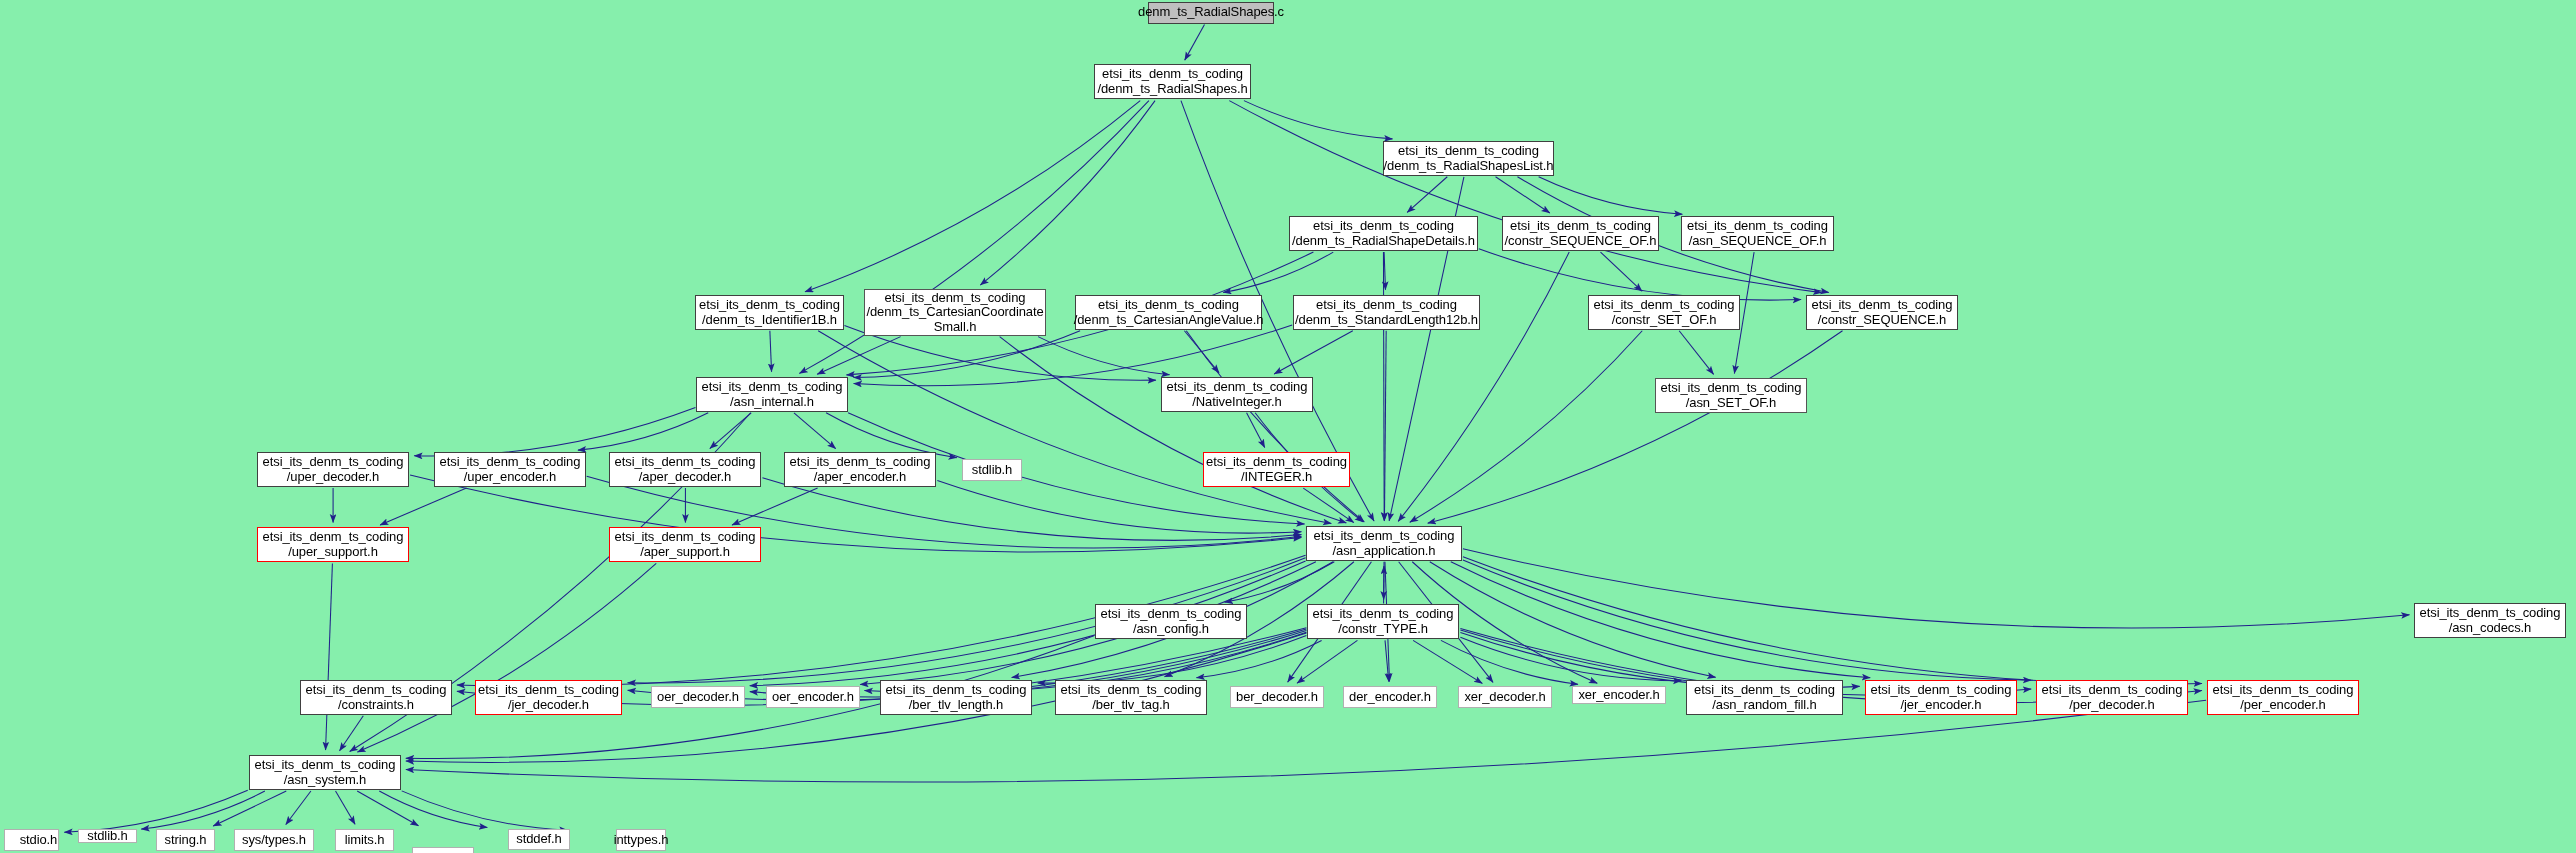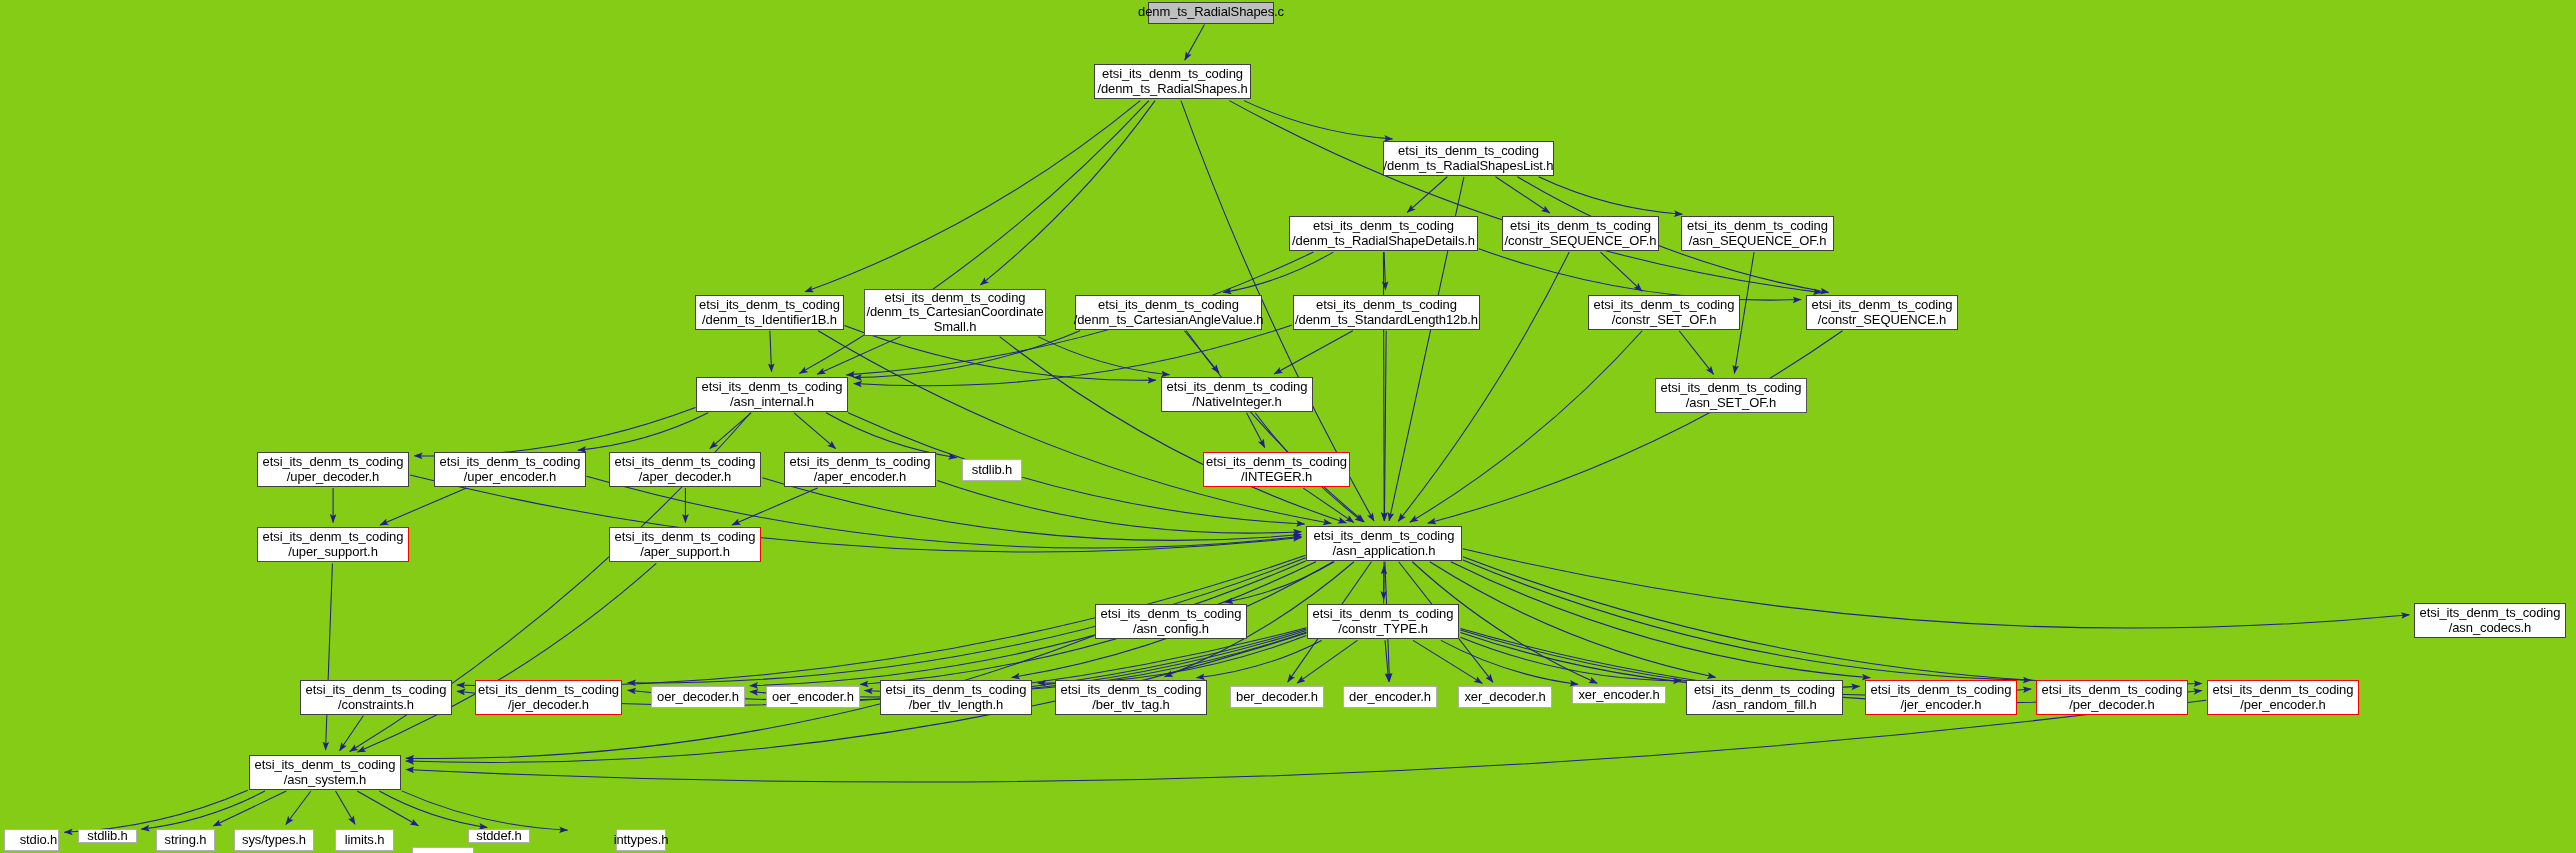--- a/index.html
+++ b/index.html
@@ -1,16 +1,16 @@
 <!DOCTYPE html>
 <html style="font-size:13.4px"><head>
 <meta charset="utf-8">
 <style>
   html,body{margin:0;padding:0;background:#ffffff;}
-  #graph{position:relative;width:2576px;height:854px;background:#84cc16;
+  #graph{position:relative;width:2576px;height:854px;background:#86efac;
          font-family:"Liberation Sans","DejaVu Sans",sans-serif;overflow:hidden;}
   #edges{position:absolute;left:0;top:0;width:2576px;height:854px;pointer-events:none;}
   .node{position:absolute;box-sizing:border-box;display:flex;align-items:center;
         justify-content:center;text-align:center;border:0.8px solid #555555;
         background:#ffffff;color:#000000;font-size:13px;line-height:1.12;
         letter-spacing:-0.1px;white-space:pre-line;padding:0.8px 2.5px;}
   .node.root{background:#bfbfbf;border-color:#404040;}
   .node.redbox{border-color:#ff0000;border-width:1.7px;}
   .node.greybox{border-color:#b0b0b0;}
   .node.darkbox{border-color:#404040;}
@@ -204,17 +204,17 @@
       <div class="node redbox" style="left: 2207px; top: 680px; width: 152px; height: 35px;">etsi_its_denm_ts_coding
 /per_encoder.h</div>
       <div class="node darkbox" style="left: 249px; top: 755px; width: 152px; height: 35px;">etsi_its_denm_ts_coding
 /asn_system.h</div>
       <div class="node greybox" style="left: 4.2px; top: 829px; width: 55px; height: 22px; padding-left: 16px;">stdio.h</div>
       <div class="node greybox" style="left: 78px; top: 829px; width: 59px; height: 14px;">stdlib.h</div>
       <div class="node greybox" style="left: 156px; top: 829px; width: 59px; height: 22px;">string.h</div>
       <div class="node greybox" style="left: 234px; top: 829px; width: 80px; height: 22px;">sys/types.h</div>
       <div class="node greybox" style="left: 335px; top: 829px; width: 59px; height: 22px;">limits.h</div>
       <div class="node greybox" style="left: 412px; top: 847px; width: 62px; height: 22px;">stdarg.h</div>
-      <div class="node greybox" style="left: 468px; top: 829px; width: 62px; height: 14px; text-align: center;">stddef.h</div>
+      <div class="node greybox" style="left: 508px; top: 829px; width: 62px; height: 21px; text-align: center;">stddef.h</div>
       <div class="node greybox" style="left: 592px; top: 829px; width: 50px; height: 22px; margin-left: 24px;">inttypes.h</div>
     </div>
 </div>
 
 
 </body></html>

